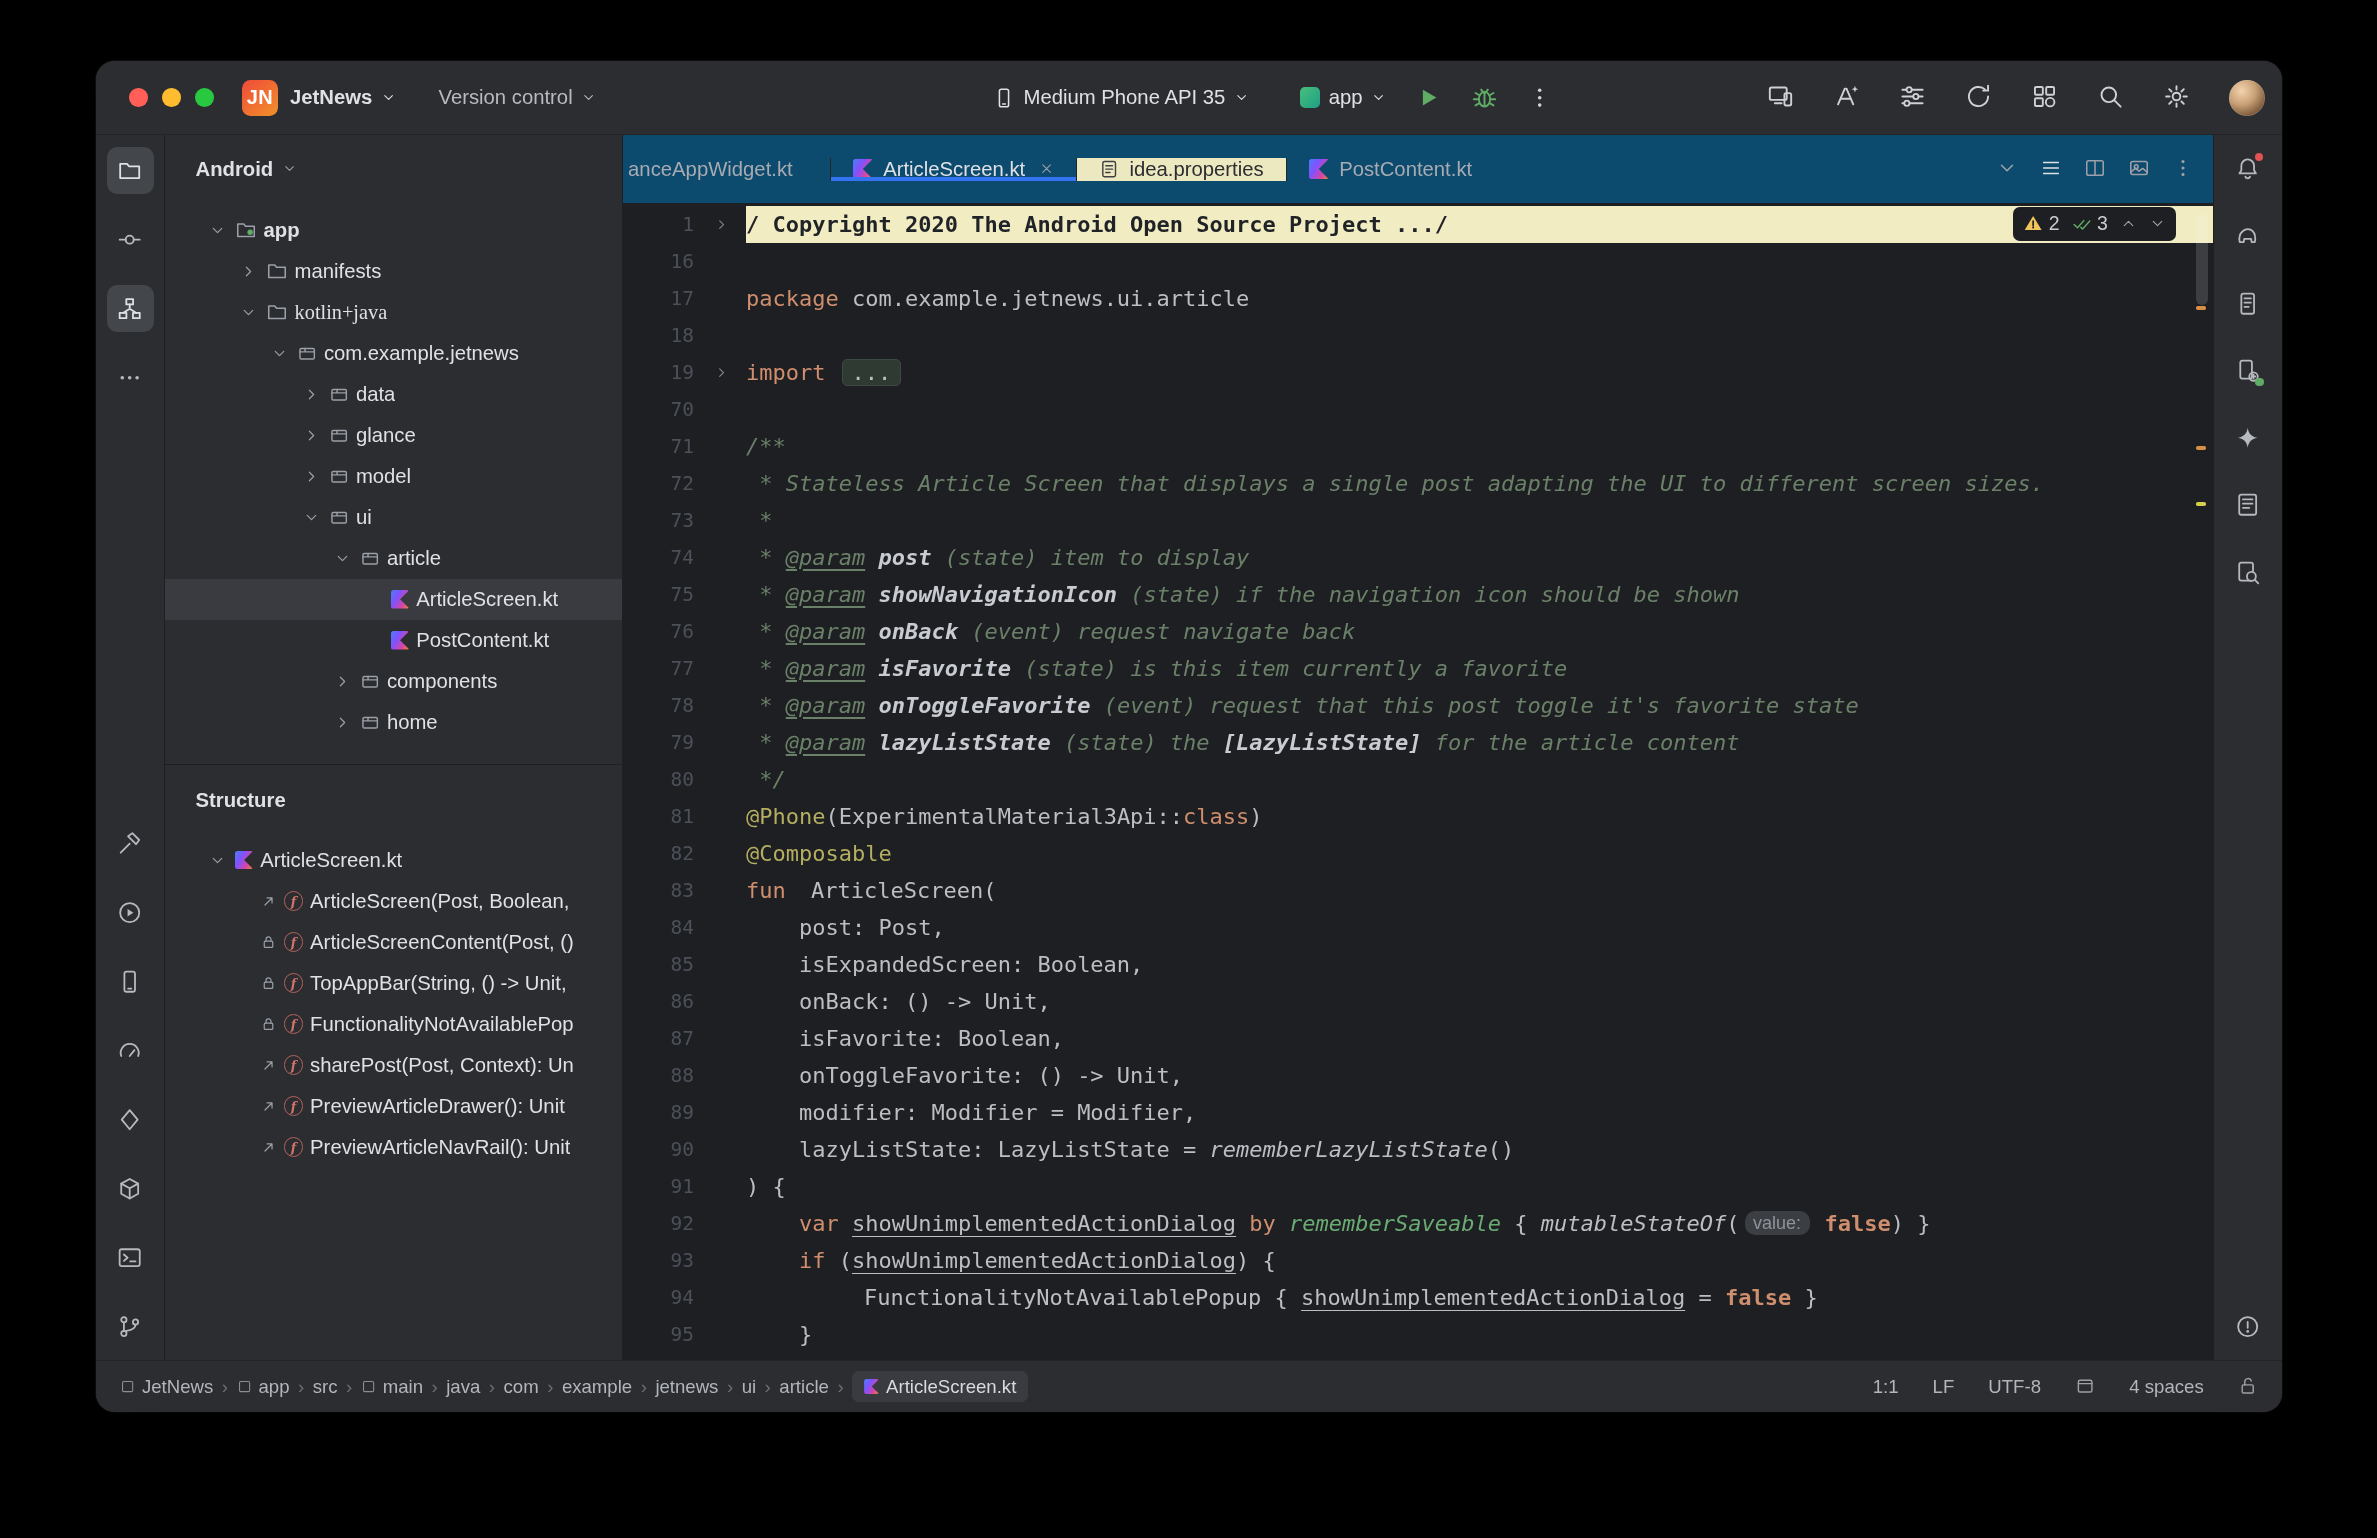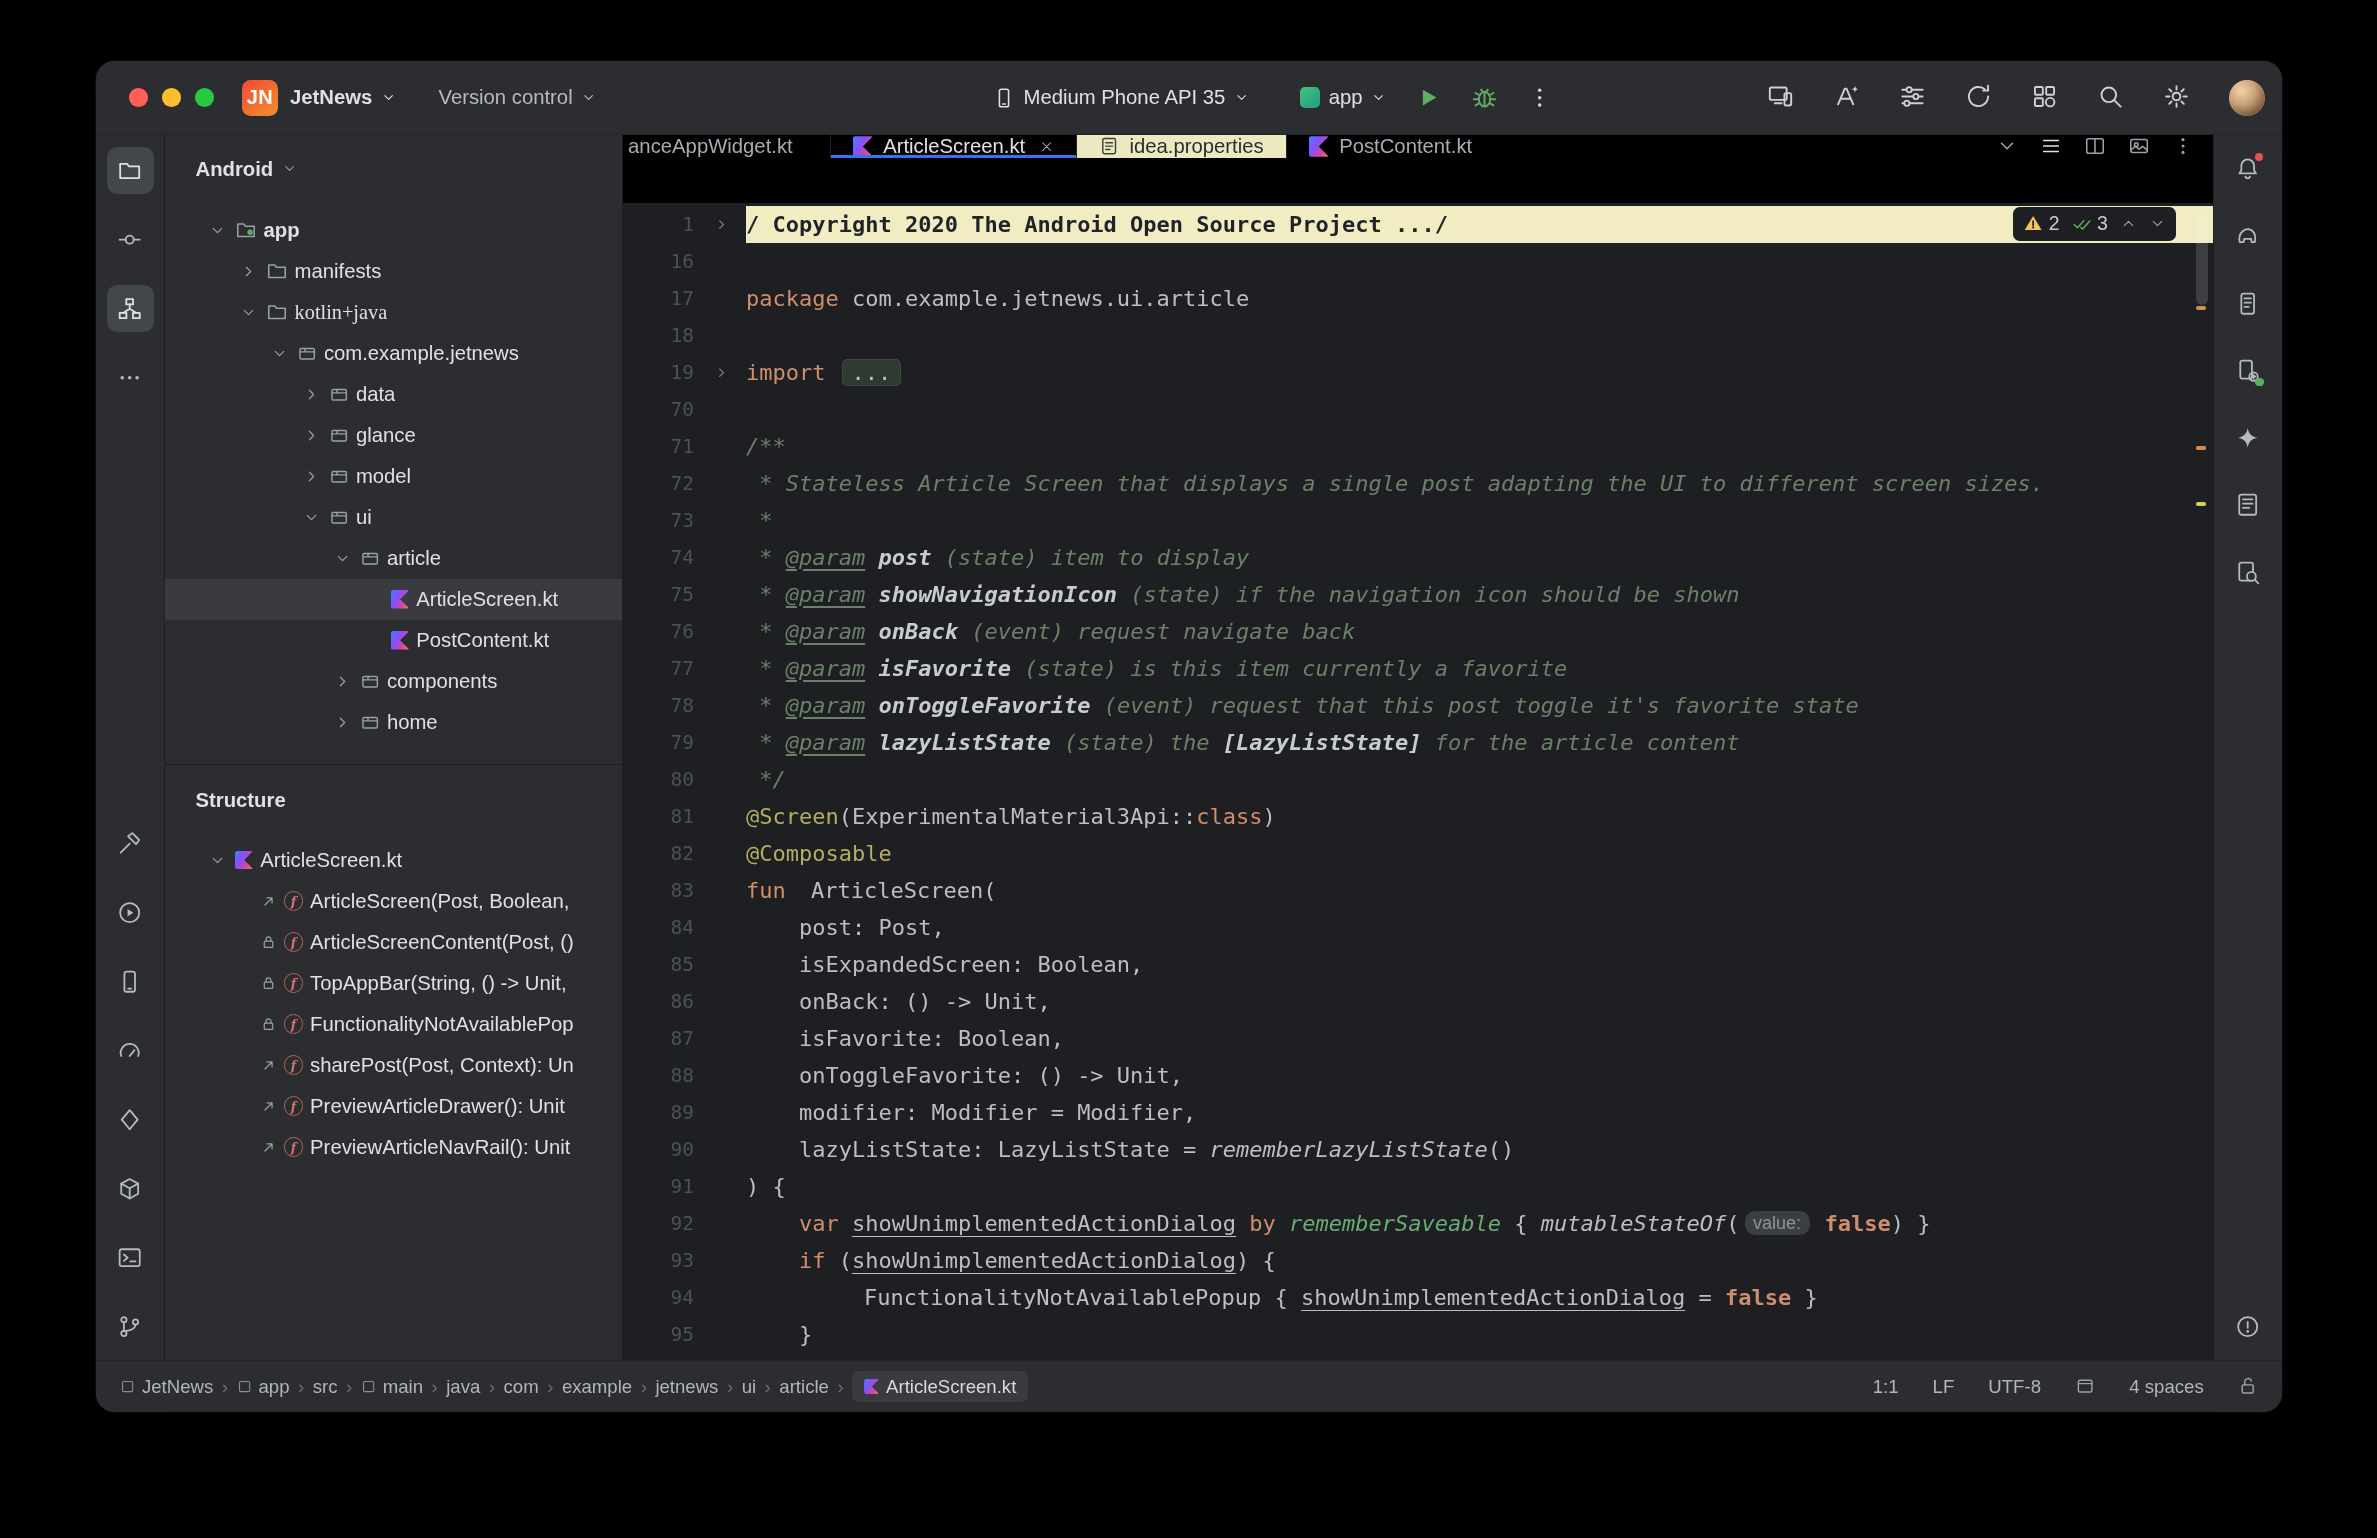--- a/index.html
+++ b/index.html
@@ -67,21 +67,21 @@
   .kt-icon{display:inline-block;flex:none;border-radius:2.5px;
     background:linear-gradient(120deg,#4a7ff5 0%,#7f52ff 35%,#d545a8 70%,#f0862c 100%);
     clip-path:polygon(0 0,100% 0,50% 50%,100% 100%,0 100%);}
   .fn-icon{width:19.5px;height:19.5px;flex:none;border:1.7px solid #b4625c;border-radius:50%;color:#d2736c;
     font:italic 700 12.7px "DejaVu Serif",serif;display:flex;align-items:center;justify-content:center;box-sizing:border-box;}
   .mod-lock{color:#c07d5a;}
   .mod-arrow{color:#7d9a84;}
 
   
   .editor-area{flex:1;display:flex;flex-direction:column;min-width:0;background:#1e1f22;}
-  .tabs{height:68px;flex:none;background:#000000;border-bottom:0.8px solid #1e1f22;display:flex;align-items:flex-start;}
+  .tabs{height:68px;flex:none;background:#0c4a6e;border-bottom:0.8px solid #1e1f22;display:flex;align-items:center;}
   .tab{display:flex;align-items:center;gap:10.2px;padding:0 22px;font-size:20.3px;color:#a8abb2;position:relative;}
   .tab + .tab{border-left:0.8px solid #232528;}
   .tab.active{color:#dfe1e5;}
   .tab.active::after{content:"";position:absolute;left:0;right:0;bottom:0;height:3.4px;background:#3574f0;}
   .tab.nonproject{background:#ece8c0;color:#2b2d30;}
   .tab.nonproject .icn{color:#3e4044;}
   .tab.partial{padding-left:5.1px;padding-right:37px;}
   .tab-close{color:#9da0a6;margin-left:3.4px;}
   .tab-actions{margin-left:auto;display:flex;align-items:center;gap:22px;padding:0 18.6px;color:#9da0a6;}
   .tab-actions .bright{color:#dfe1e5;}
@@ -726,21 +726,21 @@
               <div class="code-line"><span class="ln">71</span><span class="foldc"></span><span class="cbody"><span class="c-doc">/**</span></span></div>
               <div class="code-line"><span class="ln">72</span><span class="foldc"></span><span class="cbody"><span class="c-doc"> * Stateless Article Screen that displays a single post adapting the UI to different screen sizes.</span></span></div>
               <div class="code-line"><span class="ln">73</span><span class="foldc"></span><span class="cbody"><span class="c-doc"> *</span></span></div>
               <div class="code-line"><span class="ln">74</span><span class="foldc"></span><span class="cbody"><span class="c-doc"> * </span><span class="c-doctag">@param</span><span class="c-doc"> </span><span class="c-docb">post</span><span class="c-doc"> (state) item to display</span></span></div>
               <div class="code-line"><span class="ln">75</span><span class="foldc"></span><span class="cbody"><span class="c-doc"> * </span><span class="c-doctag">@param</span><span class="c-doc"> </span><span class="c-docb">showNavigationIcon</span><span class="c-doc"> (state) if the navigation icon should be shown</span></span></div>
               <div class="code-line"><span class="ln">76</span><span class="foldc"></span><span class="cbody"><span class="c-doc"> * </span><span class="c-doctag">@param</span><span class="c-doc"> </span><span class="c-docb">onBack</span><span class="c-doc"> (event) request navigate back</span></span></div>
               <div class="code-line"><span class="ln">77</span><span class="foldc"></span><span class="cbody"><span class="c-doc"> * </span><span class="c-doctag">@param</span><span class="c-doc"> </span><span class="c-docb">isFavorite</span><span class="c-doc"> (state) is this item currently a favorite</span></span></div>
               <div class="code-line"><span class="ln">78</span><span class="foldc"></span><span class="cbody"><span class="c-doc"> * </span><span class="c-doctag">@param</span><span class="c-doc"> </span><span class="c-docb">onToggleFavorite</span><span class="c-doc"> (event) request that this post toggle it's favorite state</span></span></div>
               <div class="code-line"><span class="ln">79</span><span class="foldc"></span><span class="cbody"><span class="c-doc"> * </span><span class="c-doctag">@param</span><span class="c-doc"> </span><span class="c-docb">lazyListState</span><span class="c-doc"> (state) the </span><span class="c-docb">[LazyListState]</span><span class="c-doc"> for the article content</span></span></div>
               <div class="code-line"><span class="ln">80</span><span class="foldc"></span><span class="cbody"><span class="c-doc"> */</span></span></div>
-              <div class="code-line"><span class="ln">81</span><span class="foldc"></span><span class="cbody"><span class="c-ann">@Screen</span><span class="c-d">(ExperimentalMaterial3Api::</span><span class="c-k">class</span><span class="c-d">)</span></span></div>
+              <div class="code-line"><span class="ln">81</span><span class="foldc"></span><span class="cbody"><span class="c-ann">@Phone</span><span class="c-d">(ExperimentalMaterial3Api::</span><span class="c-k">class</span><span class="c-d">)</span></span></div>
               <div class="code-line"><span class="ln">82</span><span class="foldc"></span><span class="cbody"><span class="c-ann">@Composable</span></span></div>
               <div class="code-line"><span class="ln">83</span><span class="foldc"></span><span class="cbody"><span class="c-k">fun </span><span class="c-fn">ArticleScreen</span><span class="c-d">(</span></span></div>
               <div class="code-line"><span class="ln">84</span><span class="foldc"></span><span class="cbody"><span class="c-d">    post: Post,</span></span></div>
               <div class="code-line"><span class="ln">85</span><span class="foldc"></span><span class="cbody"><span class="c-d">    isExpandedScreen: Boolean,</span></span></div>
               <div class="code-line"><span class="ln">86</span><span class="foldc"></span><span class="cbody"><span class="c-d">    onBack: () -&gt; Unit,</span></span></div>
               <div class="code-line"><span class="ln">87</span><span class="foldc"></span><span class="cbody"><span class="c-d">    isFavorite: Boolean,</span></span></div>
               <div class="code-line"><span class="ln">88</span><span class="foldc"></span><span class="cbody"><span class="c-d">    onToggleFavorite: () -&gt; Unit,</span></span></div>
               <div class="code-line"><span class="ln">89</span><span class="foldc"></span><span class="cbody"><span class="c-d">    modifier: Modifier = Modifier,</span></span></div>
               <div class="code-line"><span class="ln">90</span><span class="foldc"></span><span class="cbody"><span class="c-d">    lazyListState: LazyListState = </span><span class="c-call">rememberLazyListState</span><span class="c-d">()</span></span></div>
               <div class="code-line"><span class="ln">91</span><span class="foldc"></span><span class="cbody"><span class="c-d">) {</span></span></div>

